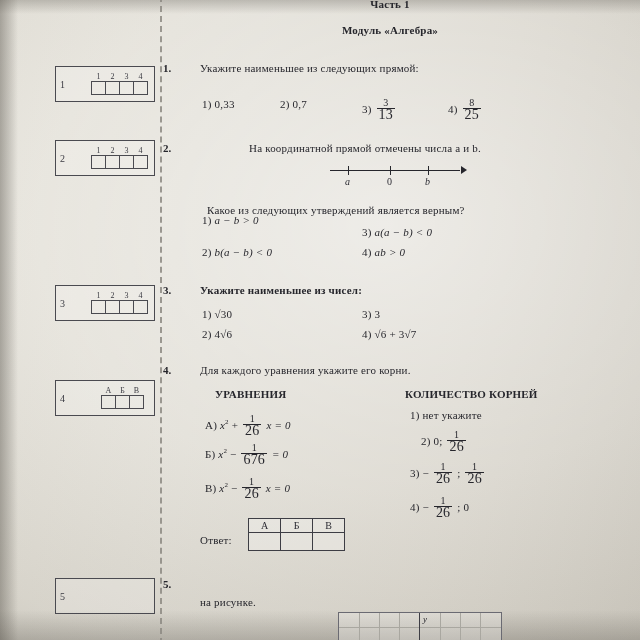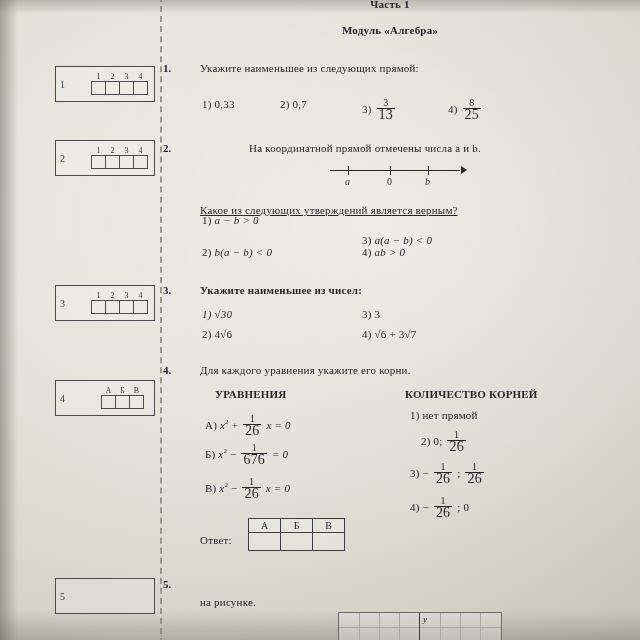--- a/index.html
+++ b/index.html
@@ -206,43 +206,43 @@
     <div class="axis"></div>
     <div class="arrow"></div>
     <div class="tick" style="left:18px;"></div>
     <div class="tick" style="left:60px;"></div>
     <div class="tick" style="left:98px;"></div>
     <div class="lab" style="left:15px;">a</div>
     <div class="lab" style="left:57px;font-style:normal;">0</div>
     <div class="lab" style="left:95px;">b</div>
   </div>
 
-  <div class="txt" style="left:200px;top:204px;width:360px;text-decoration:underline;">Какое из следующих утверждений является верным?</div>
+  <div class="txt" style="left:207px;top:204px;width:360px;">Какое из следующих утверждений является верным?</div>
 
   <div class="txt it" style="left:202px;top:214px;text-align:center;">
     <span class="it" style="font-style:normal;">1)</span>
     <span>a − b &gt; 0</span>
   </div>
   <div class="txt it" style="left:202px;top:246px;">
     <span class="it" style="font-style:normal;">2)</span>
     <span>b(a − b) &lt; 0</span>
   </div>
-  <div class="txt it" style="left:362px;top:226px;margin-top:8px;">
+  <div class="txt it" style="left:362px;top:226px;">
     <span class="it" style="font-style:normal;">3)</span>
     <span>a(a − b) &lt; 0</span>
   </div>
   <div class="txt it" style="left:362px;top:246px;">
     <span class="it" style="font-style:normal;">4)</span>
     <span>ab &gt; 0</span>
   </div>
 
   <div class="qnum" style="left:163px;top:284px;">3.</div>
   <div class="txt" style="left:200px;top:284px;width:300px;font-weight:bold;">Укажите наименьшее из чисел:</div>
 
-  <div class="txt" style="left:202px;top:308px;font-style:italic;">
+  <div class="txt" style="left:202px;top:308px;">
     <span>1)</span>
     <span>√30</span>
   </div>
   <div class="txt" style="left:202px;top:328px;">
     <span>2)</span>
     <span>4√6</span>
   </div>
   <div class="txt" style="left:362px;top:308px;">
     <span>3)</span>
     <span>3</span>
@@ -286,21 +286,21 @@
     <span>−</span>
     <span class="frac">
       <span class="n">1</span>
       <span class="d">26</span>
     </span>
     <span class="it">x = 0</span>
   </div>
 
   <div class="txt" style="left:410px;top:409px;">
     <span>1)</span>
-    <span>нет прямой</span>
+    <span>нет укажите</span>
   </div>
   <div class="txt" style="left:410px;top:430px;margin-left:11px;">
     <span>2)</span>
     <span>0;</span>
     <span class="frac">
       <span class="n">1</span>
       <span class="d">26</span>
     </span>
   </div>
   <div class="txt" style="left:410px;top:462px;">

